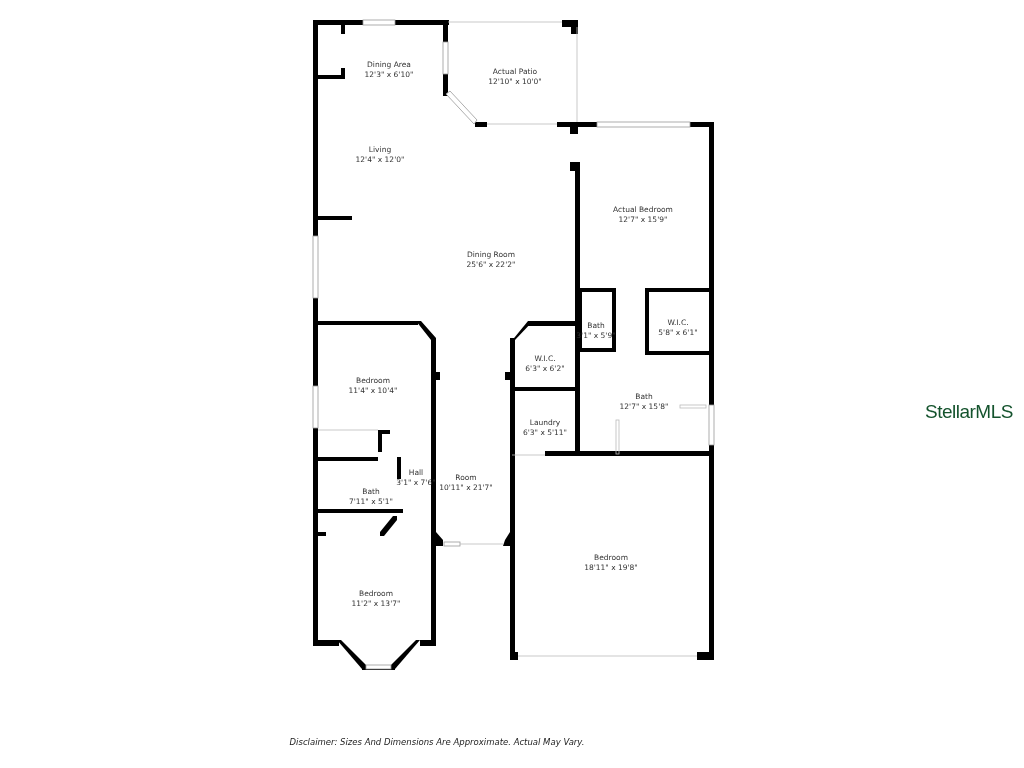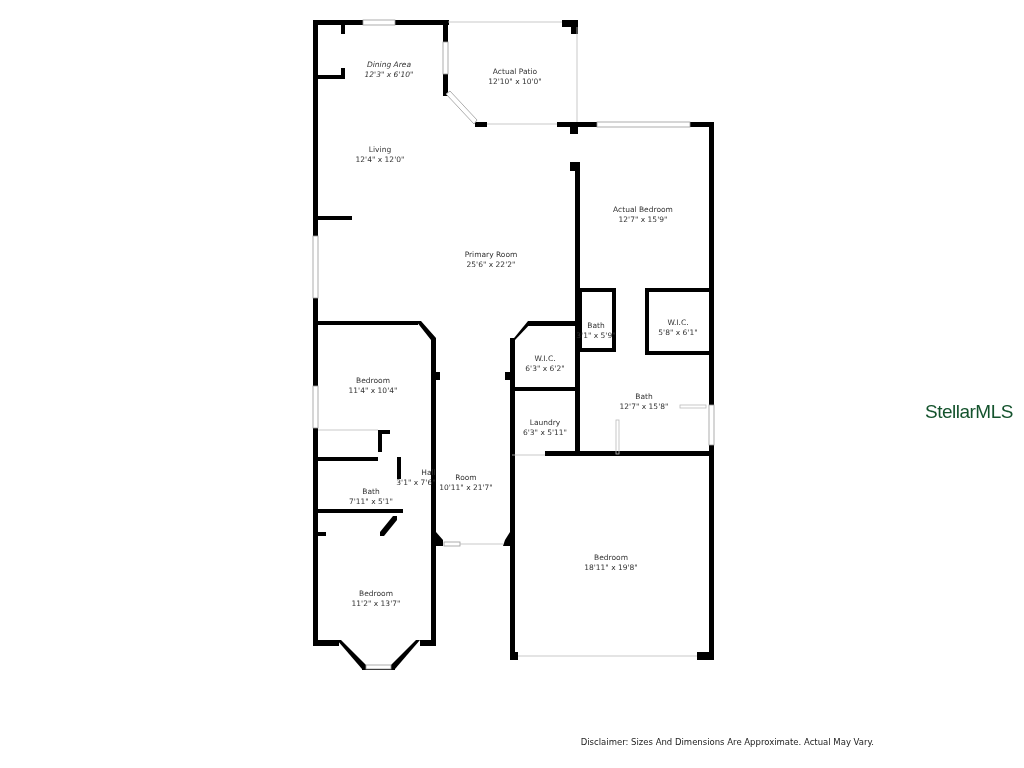--- a/index.html
+++ b/index.html
@@ -7,21 +7,21 @@
            font-family: "DejaVu Sans", "Liberation Sans", sans-serif; }
     #plan { position: absolute; left: 0; top: 0; }
     .room-label { position: absolute; text-align: center; color: #333333;
                   font-size: 7.5px; line-height: 10px; white-space: nowrap;
                   transform: translateX(-50%); }
     .room-label .name, .room-label .dims { display: block; }
     #watermark { position: absolute; left: 925px; top: 401px; font-size: 19px;
                  color: #14532d; letter-spacing: -0.5px;
                  font-family: "Liberation Sans", sans-serif; }
     #disclaimer { position: absolute; left: 0; width: 874px; top: 737px;
-                  text-align: right; font-size: 8.5px; color: #222222; }
+                  text-align: center; font-size: 8.5px; color: #222222; font-style: italic; }
   </style>
 </head>
 <body>
 
 <svg id="plan" width="1024" height="768" viewBox="0 0 1024 768">
   <g fill="#000">
 
     <rect x="313" y="20" width="5" height="626"></rect>
 
     <rect x="313" y="20" width="50" height="5"></rect>
@@ -108,34 +108,34 @@
     <line x1="318" y1="430" x2="378" y2="430"></line>
     <line x1="512" y1="455" x2="545" y2="455"></line>
     <line x1="518" y1="656" x2="697" y2="656"></line>
     <line x1="460" y1="544" x2="503" y2="544"></line>
     <rect x="680" y="405" width="26" height="3"></rect>
     <rect x="616" y="420" width="3" height="34"></rect>
   </g>
 </svg>
 
 <div id="labels">
-    <div class="room-label" style="left: 389px; top: 60px; font-style: italic;">
+    <div class="room-label" style="left: 389px; top: 60px;">
       <span class="name">Dining Area</span>
       <span class="dims">12'3" x 6'10"</span>
     </div>
     <div class="room-label" style="left: 515px; top: 67px;">
       <span class="name">Actual Patio</span>
       <span class="dims">12'10" x 10'0"</span>
     </div>
     <div class="room-label" style="left: 380px; top: 145px;">
       <span class="name">Living</span>
       <span class="dims">12'4" x 12'0"</span>
     </div>
     <div class="room-label" style="left: 491px; top: 250px;">
-      <span class="name">Primary Room</span>
+      <span class="name">Dining Room</span>
       <span class="dims">25'6" x 22'2"</span>
     </div>
     <div class="room-label" style="left: 643px; top: 205px;">
       <span class="name">Actual Bedroom</span>
       <span class="dims">12'7" x 15'9"</span>
     </div>
     <div class="room-label" style="left: 596px; top: 321px;">
       <span class="name">Bath</span>
       <span class="dims">3'1" x 5'9"</span>
     </div>
@@ -152,21 +152,21 @@
       <span class="dims">11'4" x 10'4"</span>
     </div>
     <div class="room-label" style="left: 644px; top: 392px;">
       <span class="name">Bath</span>
       <span class="dims">12'7" x 15'8"</span>
     </div>
     <div class="room-label" style="left: 545px; top: 418px;">
       <span class="name">Laundry</span>
       <span class="dims">6'3" x 5'11"</span>
     </div>
-    <div class="room-label" style="left: 416px; top: 468px; text-align: right;">
+    <div class="room-label" style="left: 416px; top: 468px;">
       <span class="name">Hall</span>
       <span class="dims">3'1" x 7'6"</span>
     </div>
     <div class="room-label" style="left: 466px; top: 473px;">
       <span class="name">Room</span>
       <span class="dims">10'11" x 21'7"</span>
     </div>
     <div class="room-label" style="left: 371px; top: 487px;">
       <span class="name">Bath</span>
       <span class="dims">7'11" x 5'1"</span>

